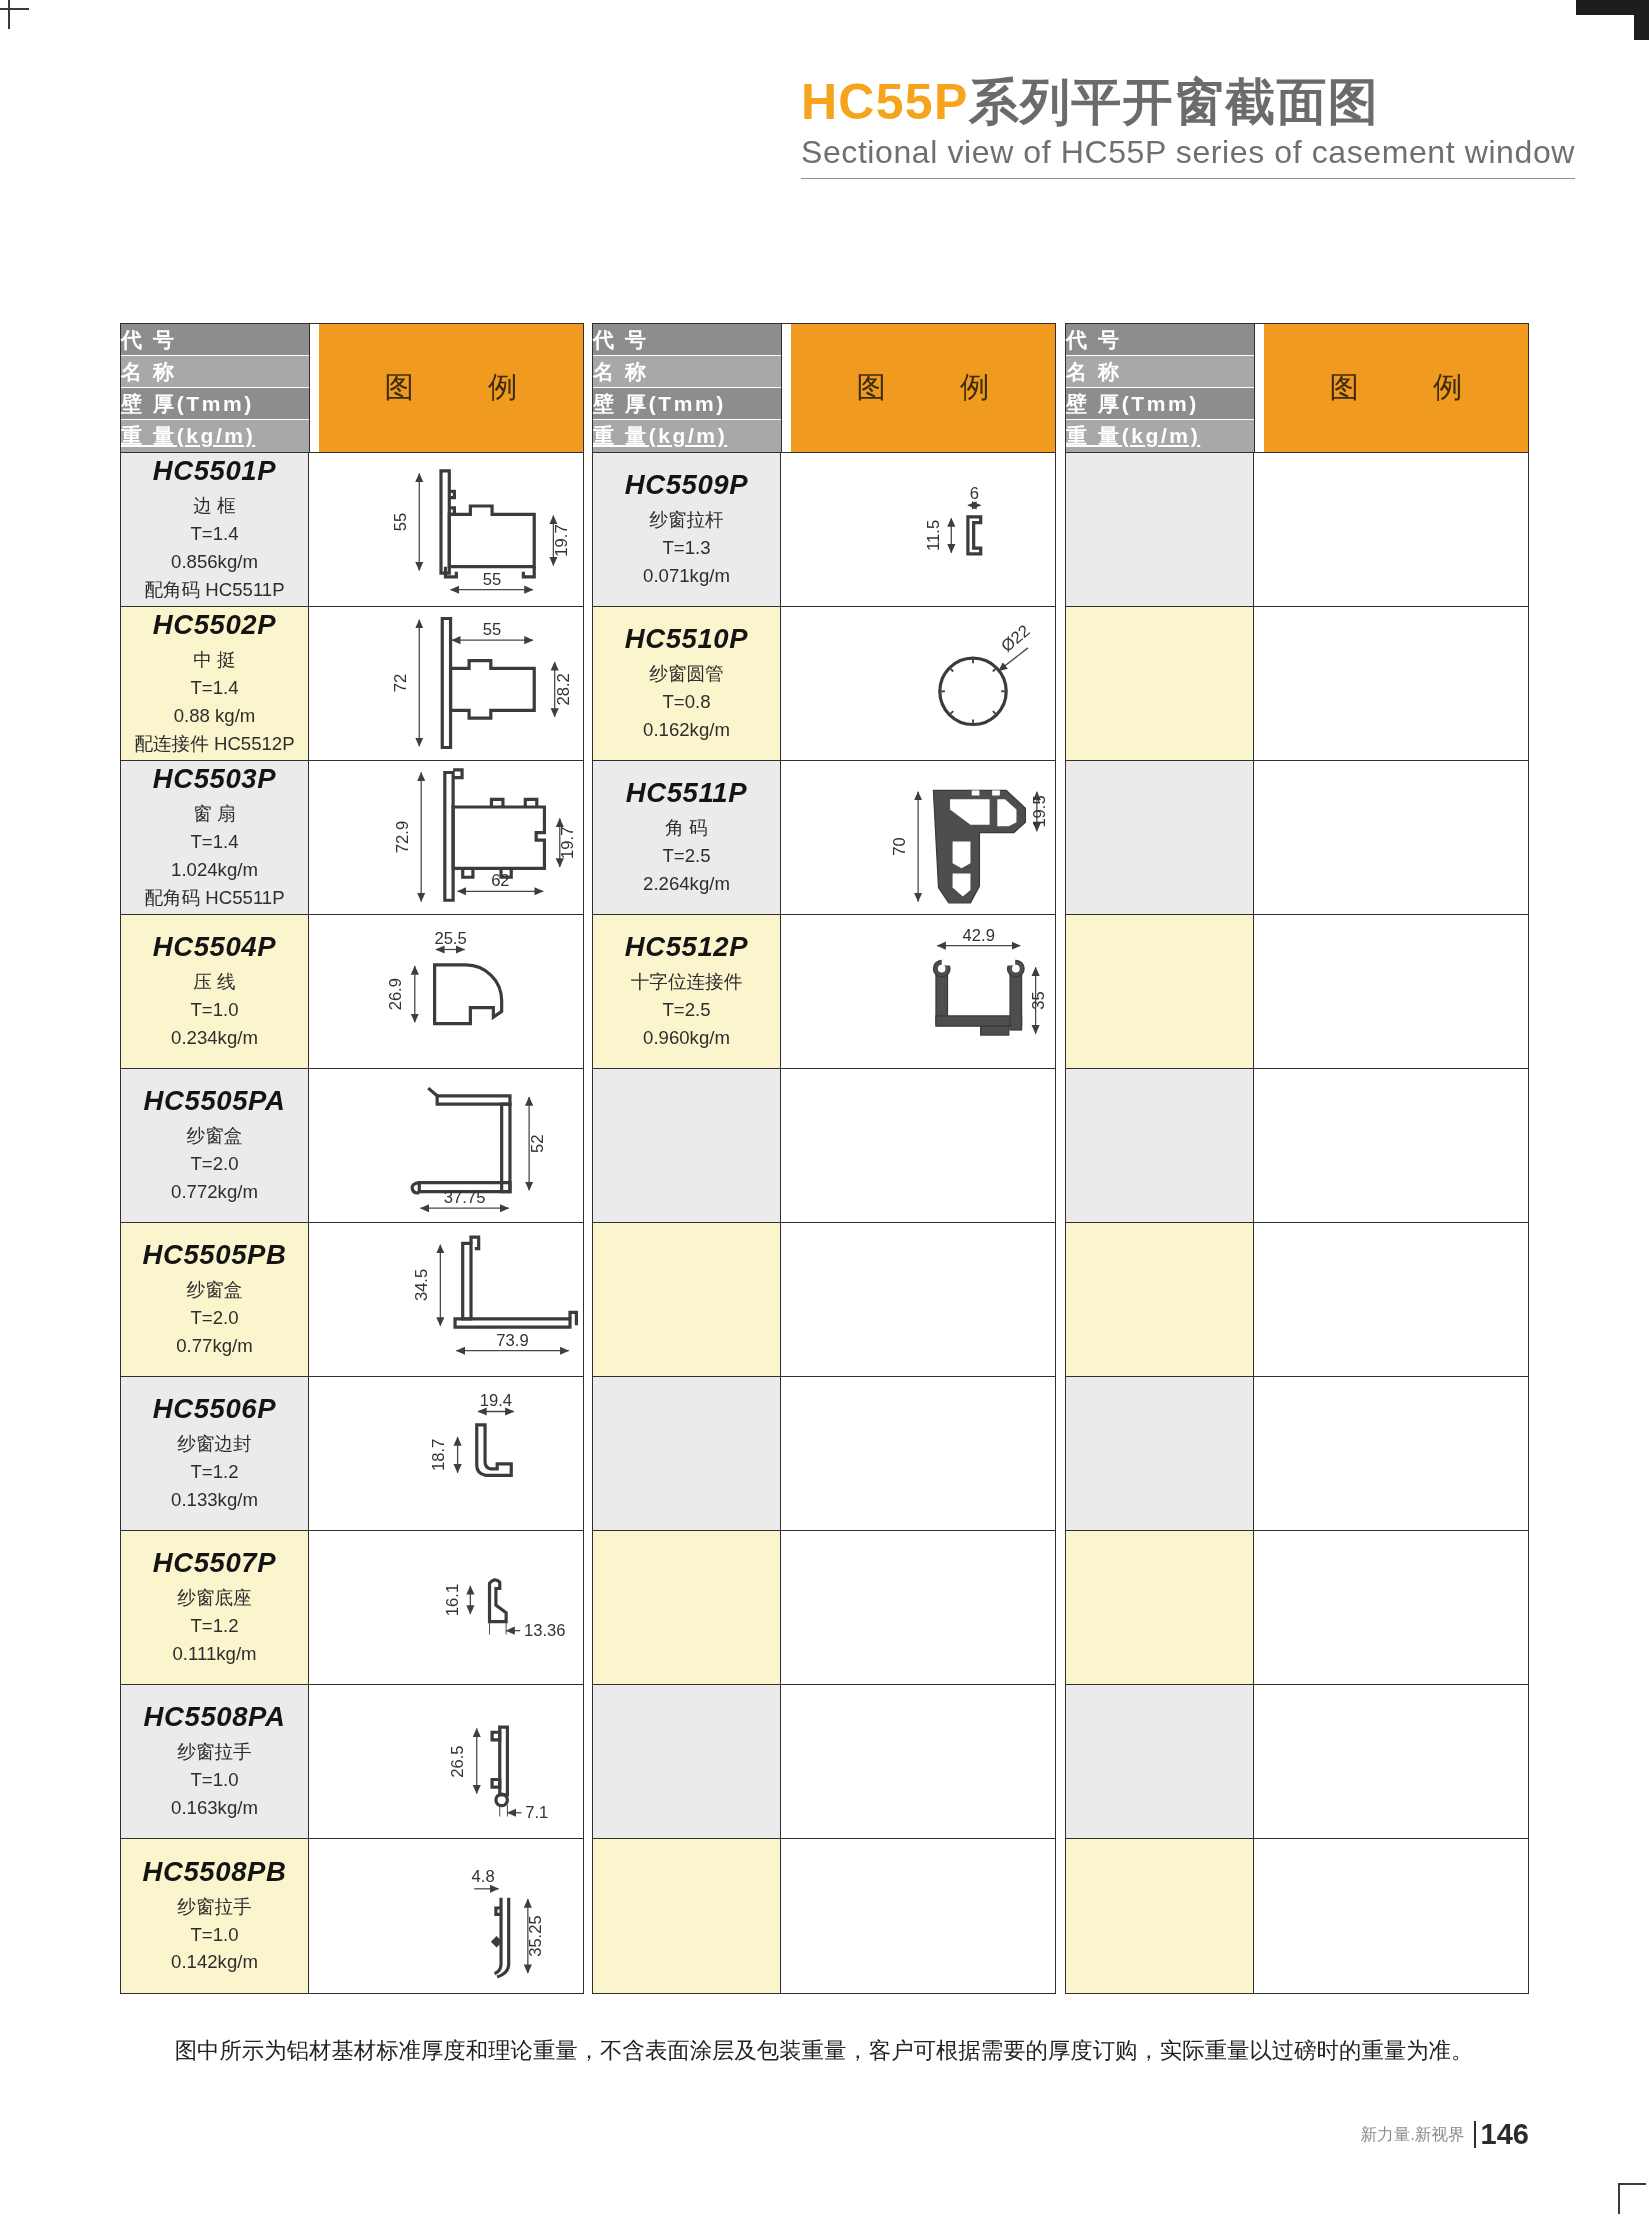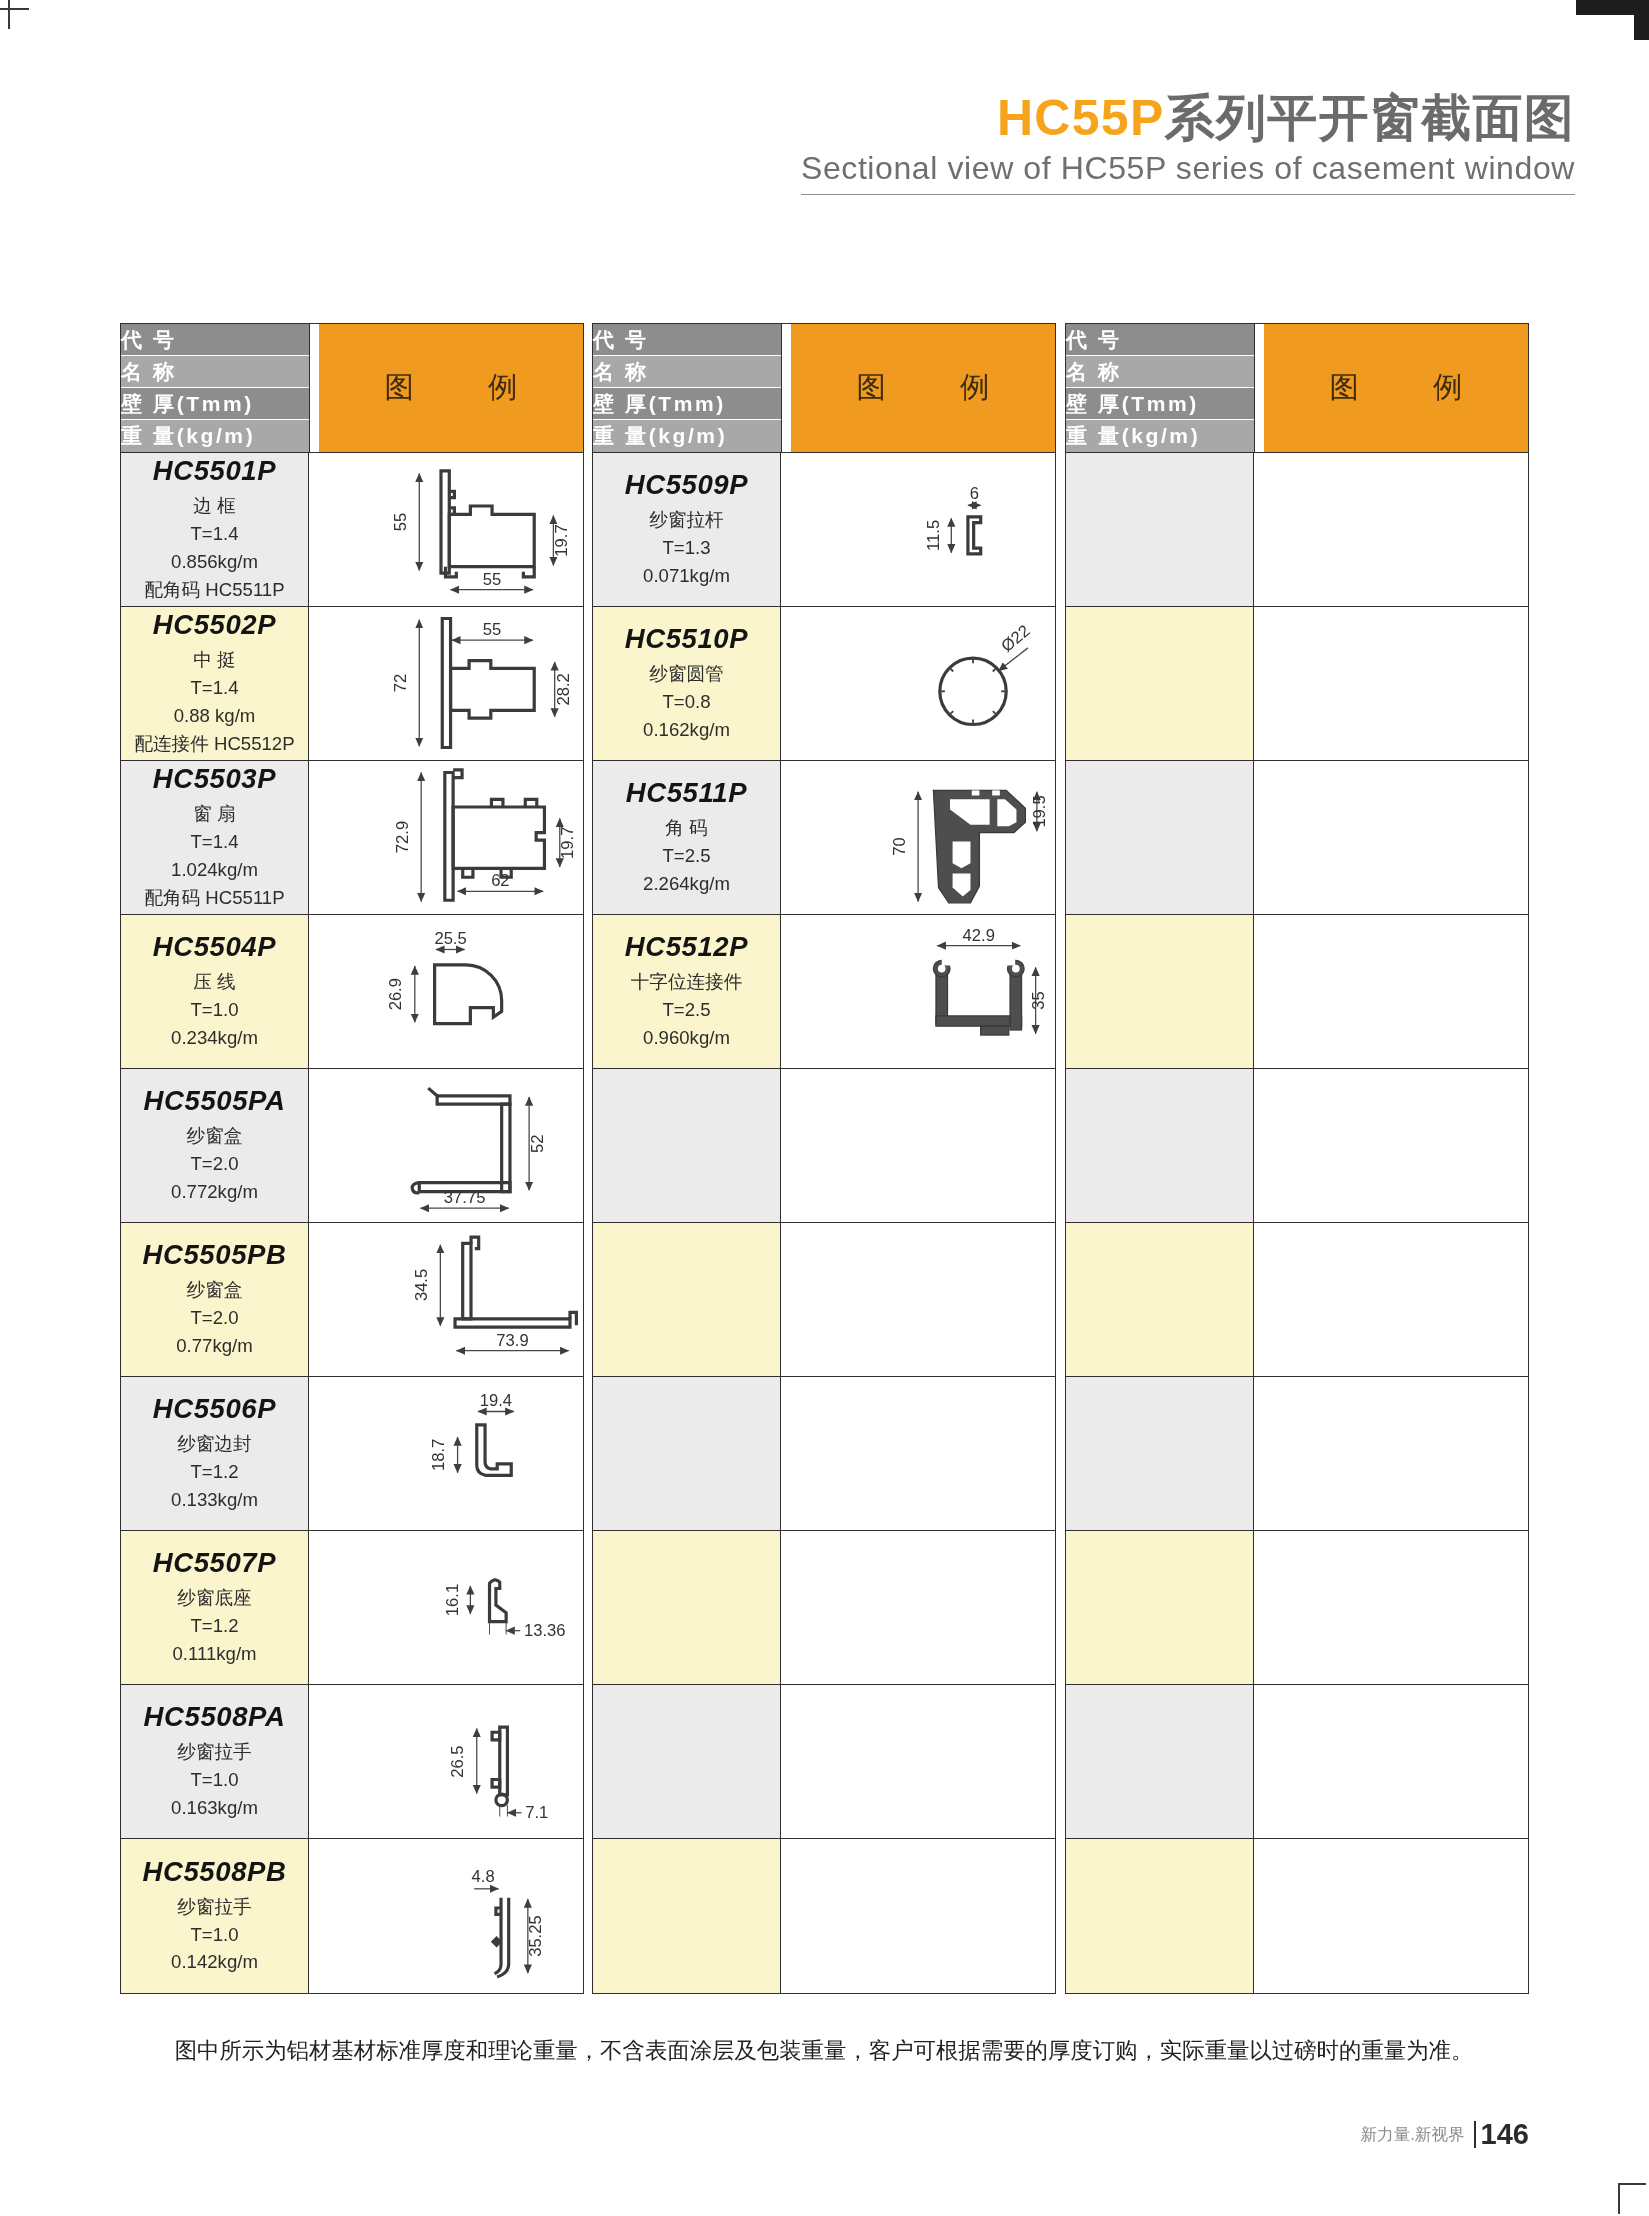--- a/index.html
+++ b/index.html
@@ -4,36 +4,36 @@
 <style>
   html,body{margin:0;padding:0;}
   body{
     width:1649px;height:2216px;position:relative;background:#ffffff;
     font-family:"Liberation Sans","DejaVu Sans",sans-serif;color:#222;overflow:hidden;
   }
   
   .mark{position:absolute;background:#1d1d1d;}
   .mark-line{position:absolute;background:#3a3a3a;}
   
-  .title-wrap{position:absolute;top:91px;right:74px;text-align:right;}
+  .title-wrap{position:absolute;top:75px;right:74px;}
   .title-main{font-size:50px;font-weight:bold;letter-spacing:1.3px;color:#6b6b6b;line-height:1.1;}
   .title-main .hl{color:#f5a41b;}
   .title-sub{
     display:inline-block;margin-top:3.8px;font-size:32px;color:#6f6f6f;
     padding-bottom:7px;border-bottom:1.9px solid #8f8f8f;letter-spacing:0.6px;
   }
   
   .group{position:absolute;top:323px;width:464px;border:1.9px solid #2f2f2f;background:#fff;box-sizing:border-box;}
   .ghead{display:flex;height:128px;border-bottom:1.3px solid #2f2f2f;}
   .ghead-left{width:188px;border-right:1.3px solid #2f2f2f;display:flex;flex-direction:column;}
   .hrow{
     height:32px;box-sizing:border-box;display:flex;align-items:center;padding-left:0;
     color:#ffffff;font-weight:bold;font-size:21px;letter-spacing:2.6px;border-bottom:1.9px solid #ffffff;
   }
-  .hrow:last-child{border-bottom:none;}
+  .hrow:last-child{border-bottom:none;text-decoration:underline;}
   .hr-a{background:#8d8d8d;}
   .hr-b{background:#a8a8a8;}
   .legend{
     flex:1;background:#f09a20;display:flex;align-items:center;justify-content:center;
     font-size:29.4px;color:#3b2c10;font-weight:500;letter-spacing:33px;padding-left:33px;margin-left:9px;
   }
   .row{display:flex;height:154px;box-sizing:border-box;border-bottom:1.3px solid #2f2f2f;}
   .row:last-child{border-bottom:none;}
   .cell-label{
     width:188px;border-right:1.3px solid #2f2f2f;display:flex;flex-direction:column;

